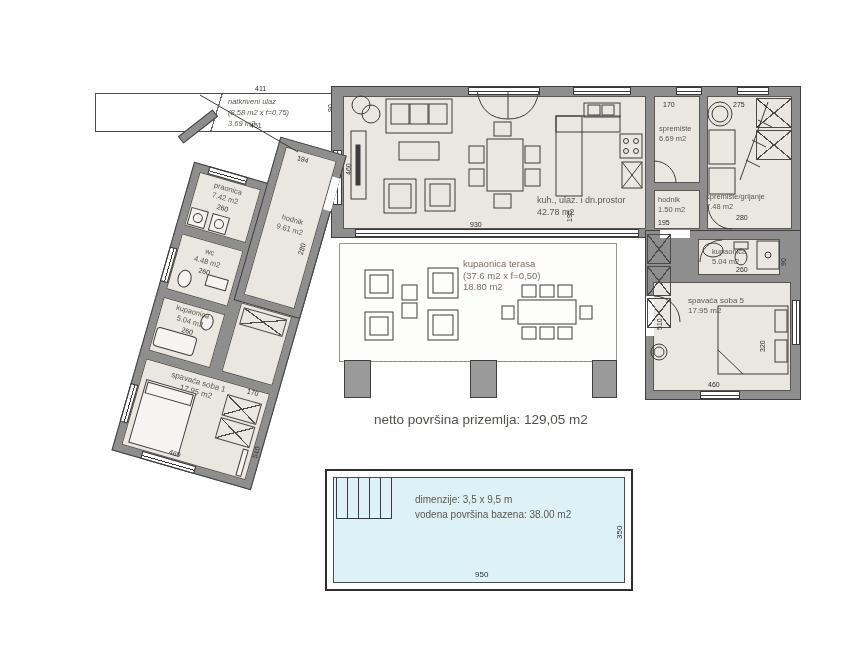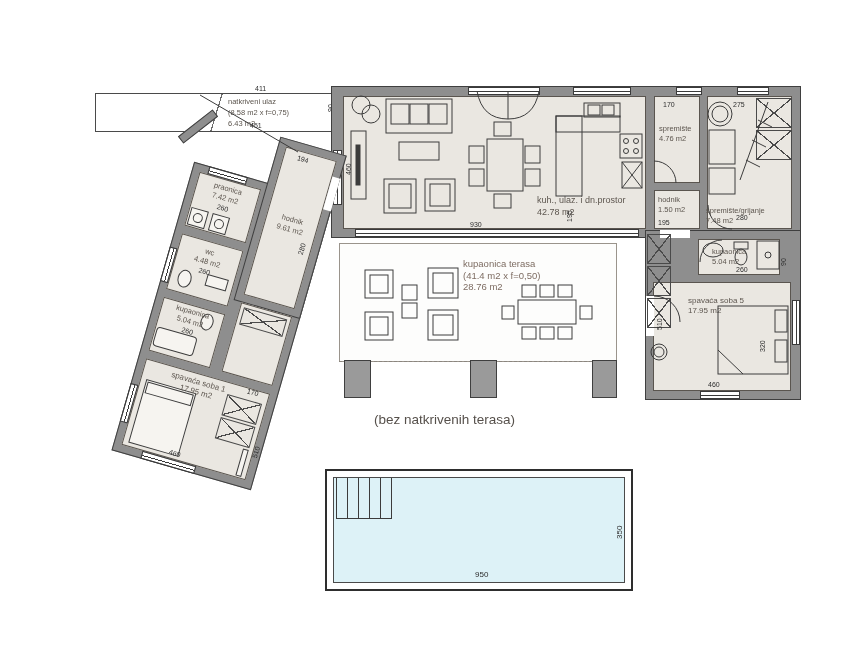--- a/index.html
+++ b/index.html
@@ -26,24 +26,24 @@
   svg{position:absolute;left:0;top:0;}
 </style>
 </head>
 <body>
 
 <div id="plan">
 
   <div class="abs" style="left:95px;top:93px;width:243px;height:39px;background:#fff;border:1px solid #4a4a4a;box-sizing:border-box;
               background-image:linear-gradient(107deg,transparent calc(50% - .6px),#6a6a6a calc(50% - .6px),#6a6a6a calc(50% + .6px),transparent calc(50% + .6px));">
   </div>
-  <div class="rlabel la" style="left:228px;top:96px;font-size:7.5px;line-height:11px;">
+  <div class="rlabel la" style="left:228px;top:96px;font-size:7.5px;line-height:11px;font-style:italic;">
     <div>natkriveni ulaz</div>
     <div>(8.58 m2 x f=0,75)</div>
-    <div>6.43 m2</div>
+    <div>3.69 m2</div>
   </div>
   <div class="dim" style="left:255px;top:85px;">411</div>
   <div class="dim" style="left:250px;top:122px;">451</div>
   <div class="dim v" style="left:327px;top:112px;">90</div>
 
   <div class="wall" style="left:176px;top:122px;width:44px;height:9px;transform:rotate(-38deg);"></div>
 
   <div class="wall" style="left:331px;top:86px;width:470px;height:152px;"></div>
 
   <div class="wall" style="left:645px;top:230px;width:156px;height:170px;"></div>
@@ -71,27 +71,27 @@
   <div class="xbox" style="left:647px;top:234px;width:24px;height:30px;"></div>
   <div class="xbox" style="left:647px;top:266px;width:24px;height:30px;"></div>
   <div class="xbox" style="left:647px;top:298px;width:24px;height:30px;"></div>
 
   <div class="rlabel la" style="left:537px;top:194px;font-size:9px;line-height:12px;">
     <div>kuh., ulaz. i dn.prostor</div>
     <div>42.78 m2</div>
   </div>
   <div class="rlabel la" style="left:659px;top:124px;font-size:7.5px;">
     <div>spremište</div>
-    <div>4.76 m2</div>
+    <div>6.69 m2</div>
   </div>
   <div class="rlabel la" style="left:658px;top:195px;font-size:7.5px;">
     <div>hodnik</div>
     <div>1.50 m2</div>
   </div>
-  <div class="rlabel la" style="left:706px;top:206px;font-size:7.5px;">
+  <div class="rlabel la" style="left:706px;top:192px;font-size:7.5px;">
     <div>spremište/grijanje</div>
     <div>7.48 m2</div>
   </div>
   <div class="rlabel la" style="left:712px;top:247px;font-size:7.5px;">
     <div>kupaonica</div>
     <div>5.04 m2</div>
   </div>
   <div class="rlabel la" style="left:688px;top:296px;font-size:8px;">
     <div>spavaća soba 5</div>
     <div>17.95 m2</div>
@@ -110,22 +110,22 @@
   <div class="dim v" style="left:759px;top:352px;">320</div>
   <div class="dim v" style="left:656px;top:330px;">510</div>
 
   <div class="terrace" style="left:339px;top:243px;width:278px;height:119px;"></div>
   <div class="dash" style="left:339px;top:361px;width:278px;"></div>
   <div class="col" style="left:344px;top:360px;width:27px;height:38px;"></div>
   <div class="col" style="left:470px;top:360px;width:27px;height:38px;"></div>
   <div class="col" style="left:592px;top:360px;width:25px;height:38px;"></div>
   <div class="rlabel la" style="left:463px;top:258px;font-size:9.5px;line-height:11.5px;color:#7d6c62;">
     <div>kupaonica terasa</div>
-    <div>(41.4 m2 x f=0,50)</div>
-    <div>28.76 m2</div>
+    <div>(37.6 m2 x f=0,50)</div>
+    <div>18.80 m2</div>
   </div>
 
   <div class="abs" style="left:150px;top:176px;width:145px;height:300px;transform:rotate(16deg);">
     <div class="wall" style="left:0;top:0;width:145px;height:300px;"></div>
 
     <div class="wall" style="left:76px;top:-48px;width:69px;height:170px;"></div>
     <div class="floor" style="left:84px;top:-40px;width:53px;height:154px;"></div>
     <div class="gap" style="left:137px;top:-24px;width:8px;height:34px;"></div>
 
     <div class="floor" style="left:8px;top:8px;width:64px;height:56px;"></div>
@@ -322,26 +322,28 @@
         <rect x="558" y="285" width="14" height="12"></rect>
       <rect x="522" y="327" width="14" height="12"></rect>
         <rect x="540" y="327" width="14" height="12"></rect>
         <rect x="558" y="327" width="14" height="12"></rect>
       <rect x="502" y="306" width="12" height="13"></rect>
         <rect x="580" y="306" width="12" height="13"></rect>
     </g>
   </svg>
 
   <div class="abs" style="left:374px;top:411px;font-size:13.5px;line-height:17px;color:#56504b;">
-    <div>(bez natkrivenih terasa)</div>
+    <div>netto površina prizemlja: 129,05 m2</div>
   </div>
 
   <div class="abs" style="left:325px;top:469px;width:308px;height:122px;border:2px solid #2e2e2e;background:#fff;box-sizing:border-box;">
     <div class="abs" style="left:6px;top:6px;width:292px;height:106px;background:#ddf2f7;border:1px solid #4a4a4a;box-sizing:border-box;"></div>
     <div class="abs" style="left:9px;top:7px;width:56px;height:40px;border-bottom:1px solid #3c3c3c;
                 background:repeating-linear-gradient(90deg,#3c3c3c 0 1px,transparent 1px 11px);"></div>
     <div class="rlabel la" style="left:88px;top:22px;font-size:10px;line-height:14.5px;color:#5d564f;">
+      <div>dimenzije: 3,5 x 9,5 m</div>
+      <div>vodena površina bazena: 38.00 m2</div>
     </div>
     <div class="dim" style="left:148px;top:99px;font-size:8px;">950</div>
     <div class="dim v" style="left:288px;top:68px;font-size:8px;">350</div>
   </div>
 
 </div>
 
 </body></html>

